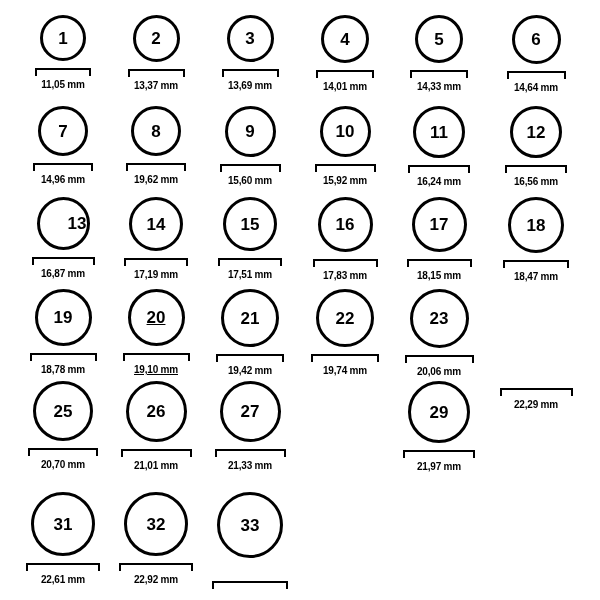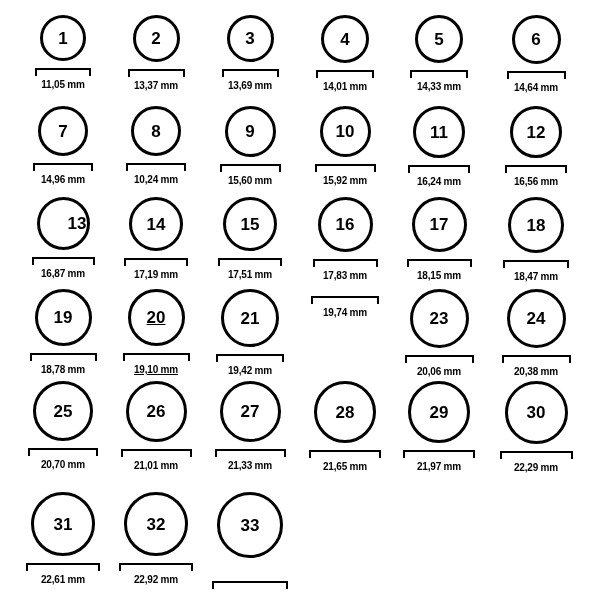--- a/index.html
+++ b/index.html
@@ -138,21 +138,21 @@
       </div>
       <div class="diameter-label">14,96 mm</div>
     </div>
     <div class="ring-cell" style="left: 111px; top: 106px; width: 90px;">
       <div class="ring-circle" style="width: 50px; height: 50px;">
         <span class="ring-size-label" style="font-size: 17px;">8</span>
       </div>
       <div class="measure">
         <div class="measure-bar" style="width: 60px;"></div>
       </div>
-      <div class="diameter-label">10,24 mm</div>
+      <div class="diameter-label">19,62 mm</div>
     </div>
     <div class="ring-cell" style="left: 205px; top: 106px; width: 90px;">
       <div class="ring-circle" style="width: 51px; height: 51px;">
         <span class="ring-size-label" style="font-size: 17px;">9</span>
       </div>
       <div class="measure">
         <div class="measure-bar" style="width: 61px;"></div>
       </div>
       <div class="diameter-label">15,60 mm</div>
     </div>
@@ -258,43 +258,37 @@
     <div class="ring-cell" style="left: 205px; top: 289px; width: 90px;">
       <div class="ring-circle" style="width: 58px; height: 58px;">
         <span class="ring-size-label" style="font-size: 17px;">21</span>
       </div>
       <div class="measure">
         <div class="measure-bar" style="width: 68px;"></div>
       </div>
       <div class="diameter-label">19,42 mm</div>
     </div>
     <div class="ring-cell" style="left: 300px; top: 289px; width: 90px;">
+      <div class="ring-circle" style="width: 58px; height: 58px;">
+        <span class="ring-size-label" style="font-size: 17px;">22</span>
+      </div>
       <div class="measure">
         <div class="measure-bar" style="width: 68px;"></div>
       </div>
       <div class="diameter-label">19,74 mm</div>
     </div>
     <div class="ring-cell" style="left: 394px; top: 289px; width: 90px;">
       <div class="ring-circle" style="width: 59px; height: 59px;">
         <span class="ring-size-label" style="font-size: 17px;">23</span>
       </div>
       <div class="measure">
         <div class="measure-bar" style="width: 69px;"></div>
       </div>
       <div class="diameter-label">20,06 mm</div>
     </div>
-    <div class="ring-cell" style="left: 491px; top: 289px; width: 90px;">
-      <div class="ring-circle" style="width: 59px; height: 59px;">
-        <span class="ring-size-label" style="font-size: 17px;">24</span>
-      </div>
-      <div class="measure">
-        <div class="measure-bar" style="width: 69px;"></div>
-      </div>
-      <div class="diameter-label">20,38 mm</div>
-    </div>
     <div class="ring-cell" style="left: 18px; top: 381px; width: 90px;">
       <div class="ring-circle" style="width: 60px; height: 60px; justify-content: center;">
         <span class="ring-size-label" style="font-size: 17px;">25</span>
       </div>
       <div class="measure">
         <div class="measure-bar" style="width: 70px;"></div>
       </div>
       <div class="diameter-label">20,70 mm</div>
     </div>
     <div class="ring-cell" style="left: 111px; top: 381px; width: 90px;">
@@ -308,42 +302,30 @@
     </div>
     <div class="ring-cell" style="left: 205px; top: 381px; width: 90px;">
       <div class="ring-circle" style="width: 61px; height: 61px;">
         <span class="ring-size-label" style="font-size: 17px;">27</span>
       </div>
       <div class="measure">
         <div class="measure-bar" style="width: 71px;"></div>
       </div>
       <div class="diameter-label">21,33 mm</div>
     </div>
-    <div class="ring-cell" style="left: 300px; top: 381px; width: 90px;">
-      <div class="ring-circle" style="width: 62px; height: 62px;">
-        <span class="ring-size-label" style="font-size: 17px;">28</span>
-      </div>
-      <div class="measure">
-        <div class="measure-bar" style="width: 72px;"></div>
-      </div>
-      <div class="diameter-label">21,65 mm</div>
-    </div>
     <div class="ring-cell" style="left: 394px; top: 381px; width: 90px;">
       <div class="ring-circle" style="width: 62px; height: 62px;">
         <span class="ring-size-label" style="font-size: 17px;">29</span>
       </div>
       <div class="measure">
         <div class="measure-bar" style="width: 72px;"></div>
       </div>
       <div class="diameter-label">21,97 mm</div>
     </div>
     <div class="ring-cell" style="left: 491px; top: 381px; width: 90px;">
-      <div class="ring-circle" style="width: 63px; height: 63px;">
-        <span class="ring-size-label" style="font-size: 17px;">30</span>
-      </div>
       <div class="measure">
         <div class="measure-bar" style="width: 73px;"></div>
       </div>
       <div class="diameter-label">22,29 mm</div>
     </div>
     <div class="ring-cell" style="left: 18px; top: 492px; width: 90px;">
       <div class="ring-circle" style="width: 64px; height: 64px;">
         <span class="ring-size-label" style="font-size: 17px;">31</span>
       </div>
       <div class="measure">

